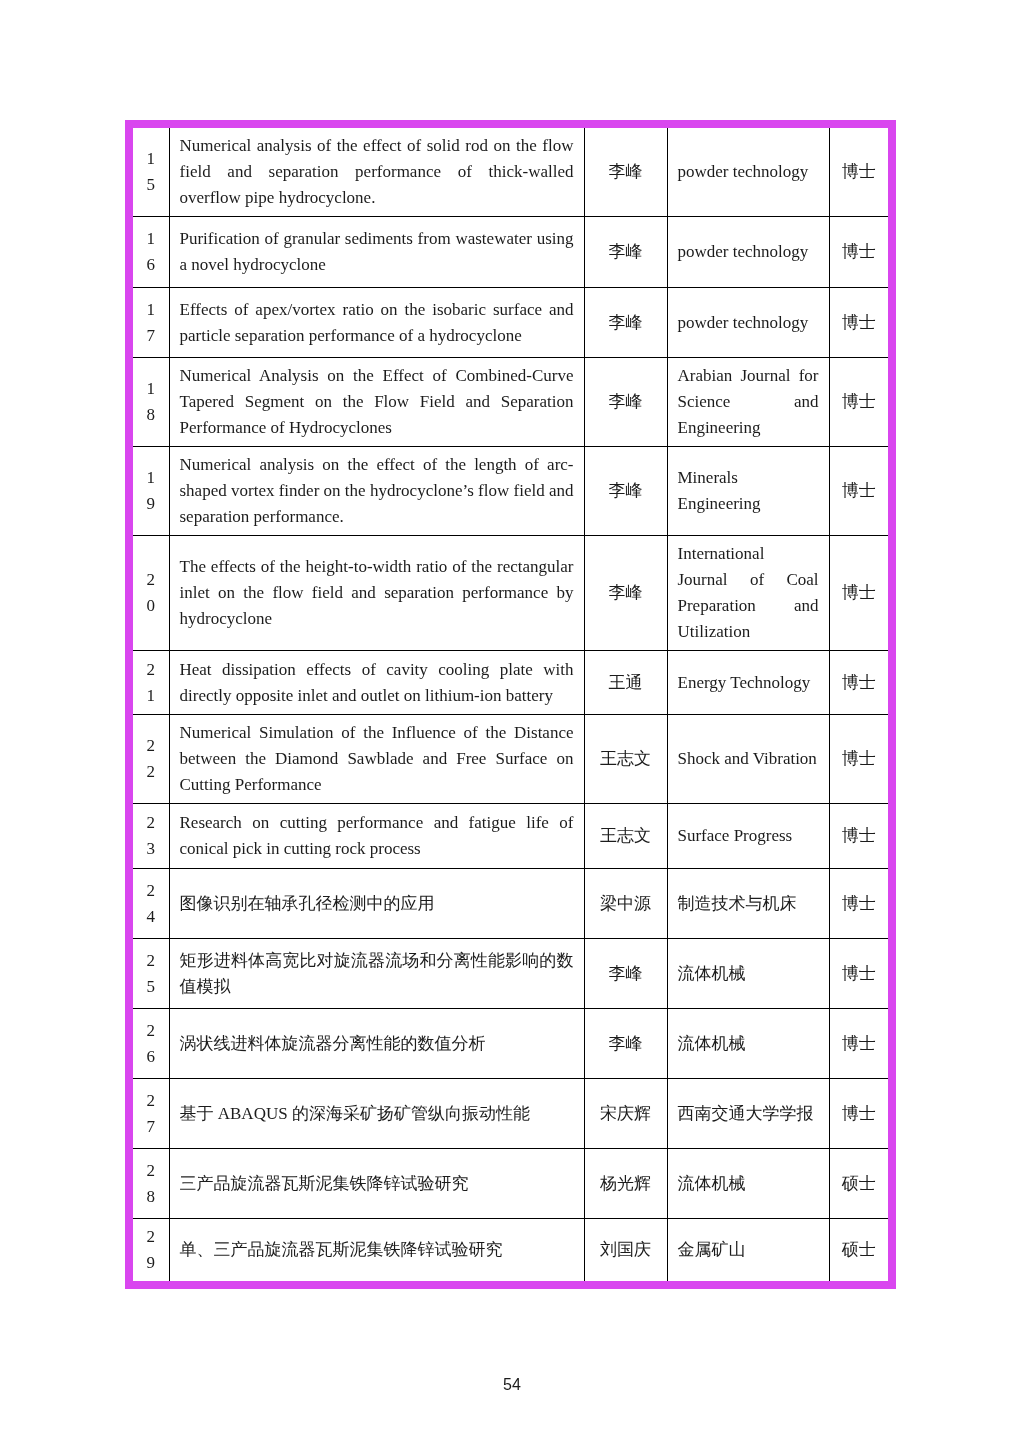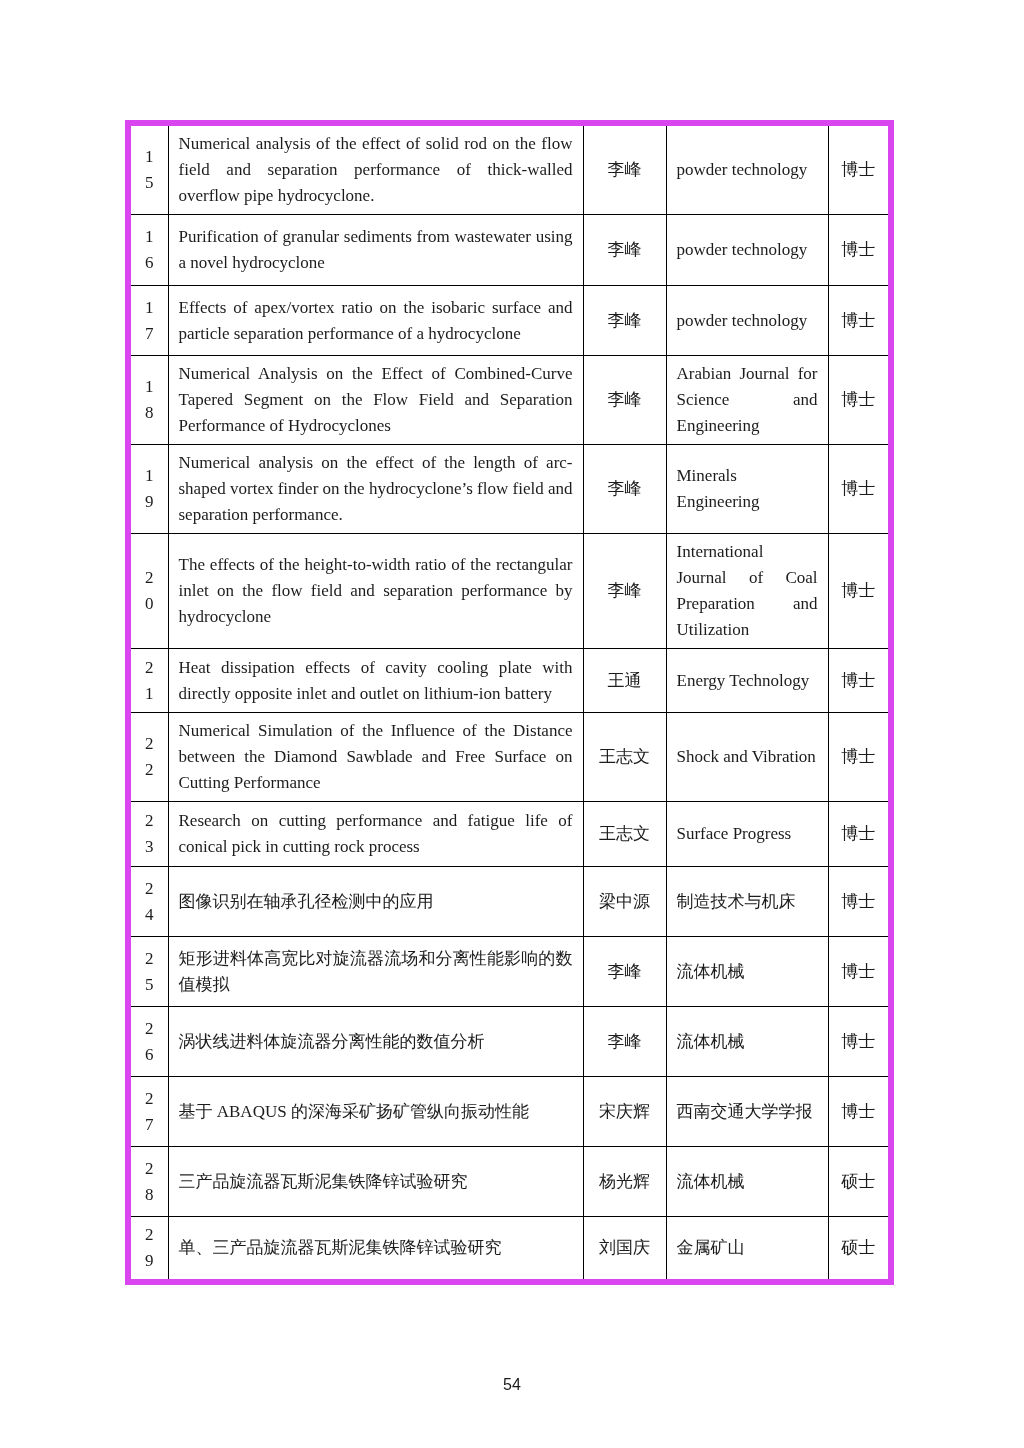--- a/index.html
+++ b/index.html
@@ -16,21 +16,21 @@
     color: #1c1c1c;
     overflow: hidden;
   }
   table.pubs {
     position: absolute;
     left: 125px;
     top: 120px;
     width: 763px;
     border-collapse: collapse;
     table-layout: fixed;
-    border: 6px solid #d946ef;
+    border: 8px solid #d946ef;
   }
   table.pubs td {
     border: 1px solid #000;
     vertical-align: middle;
     font-size: 17px;
     line-height: 26px;
     padding: 5px 10px;
     overflow: hidden;
   }
   td.c-no {

